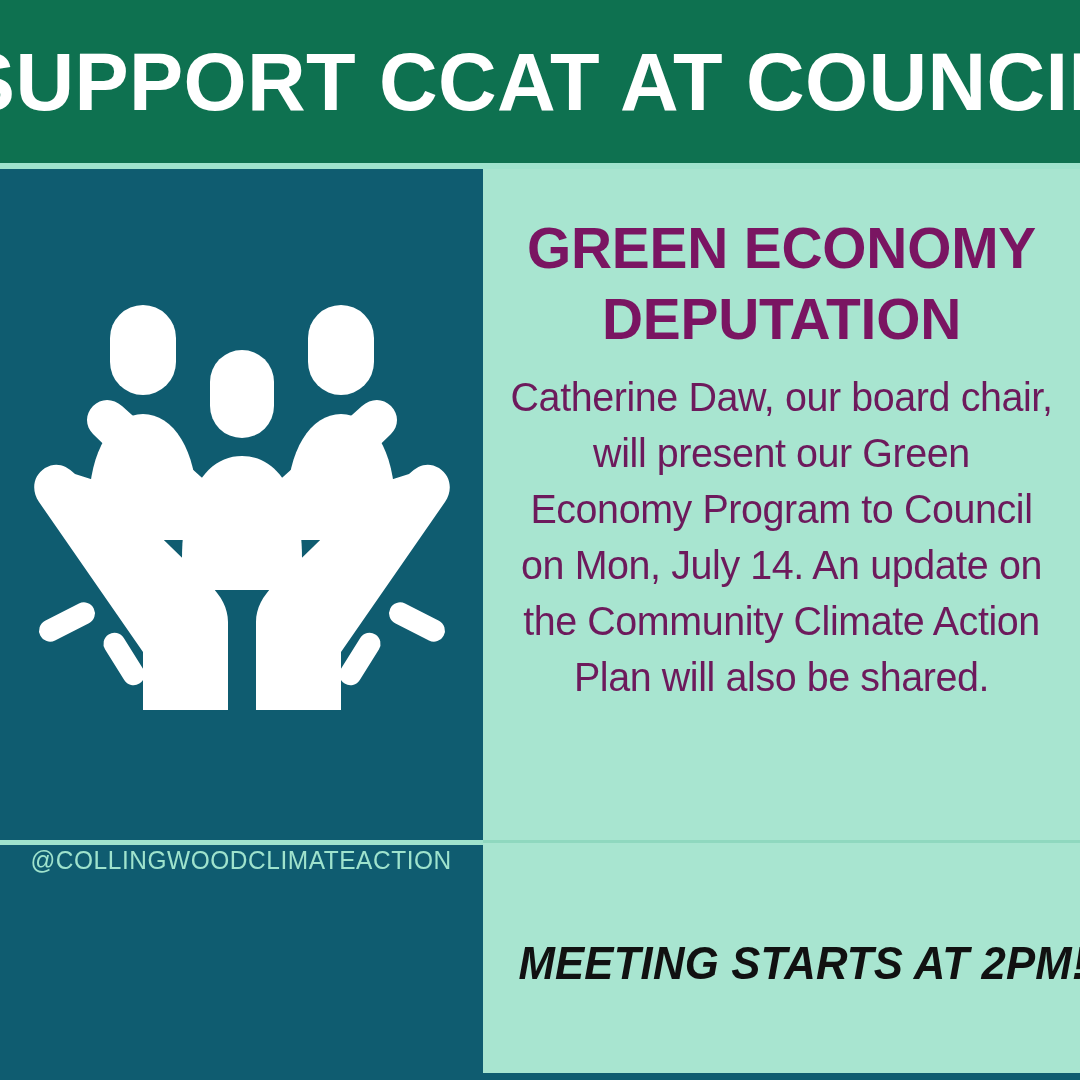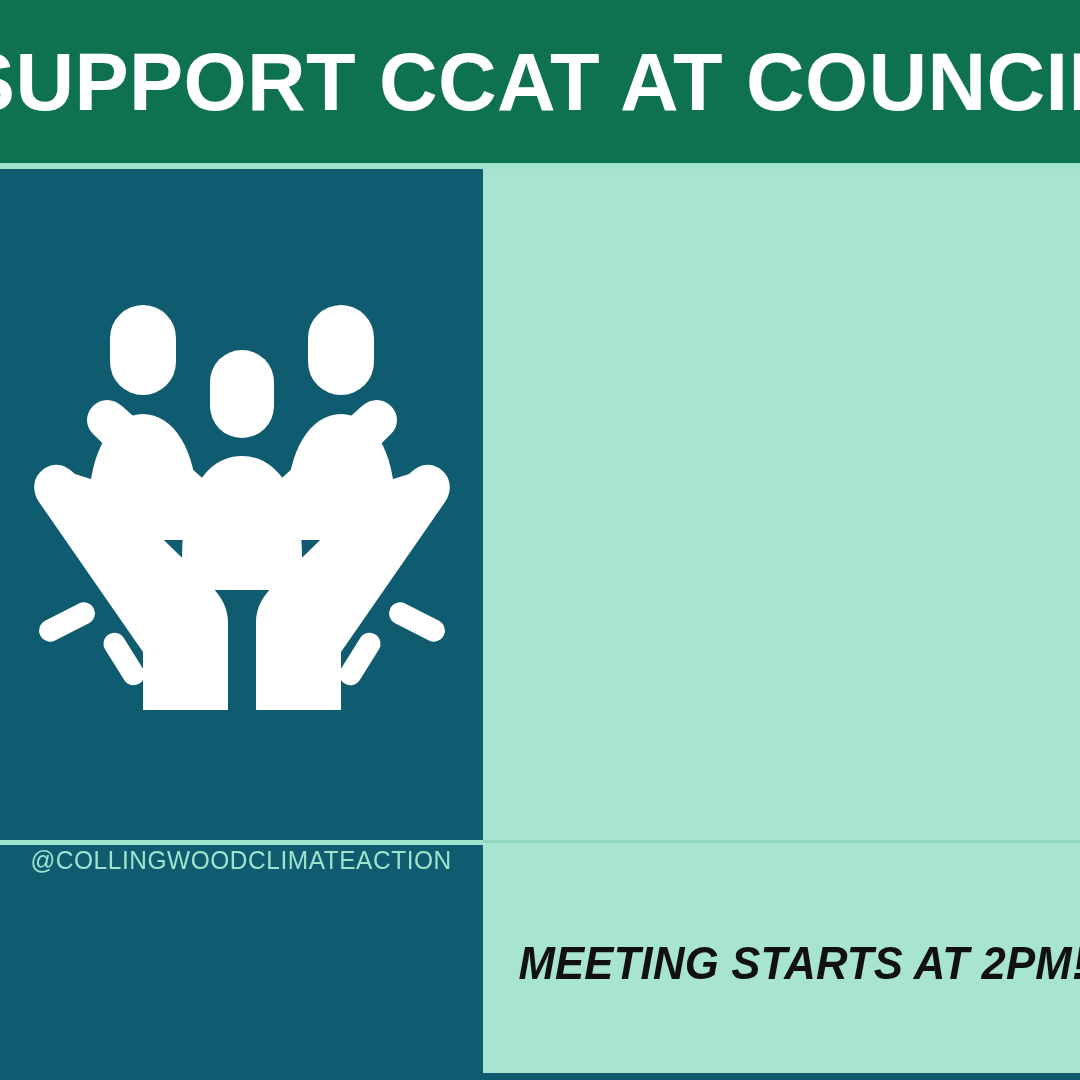--- a/index.html
+++ b/index.html
@@ -269,20 +269,24 @@
   </div>
 
   <div class="left-divider"></div>
 
   <div class="handle-wrap">
     <span class="handle-text">@COLLINGWOODCLIMATEACTION</span>
   </div>
 
   <div class="right-col"></div>
 
+  <div class="right-top">
+    <h2 class="deputation-title">GREEN ECONOMY DEPUTATION</h2>
+    <p class="deputation-body">Catherine Daw, our board chair, will present our Green Economy Program to Council on Mon, July 14. An update on the Community Climate Action Plan will also be shared.</p>
+  </div>
 
   <div class="right-divider"></div>
 
   <div class="right-bottom">
     <span class="meeting-time">MEETING STARTS AT 2PM!</span>
   </div>
 
   <div class="bottom-strip"></div>
 
 </div>

